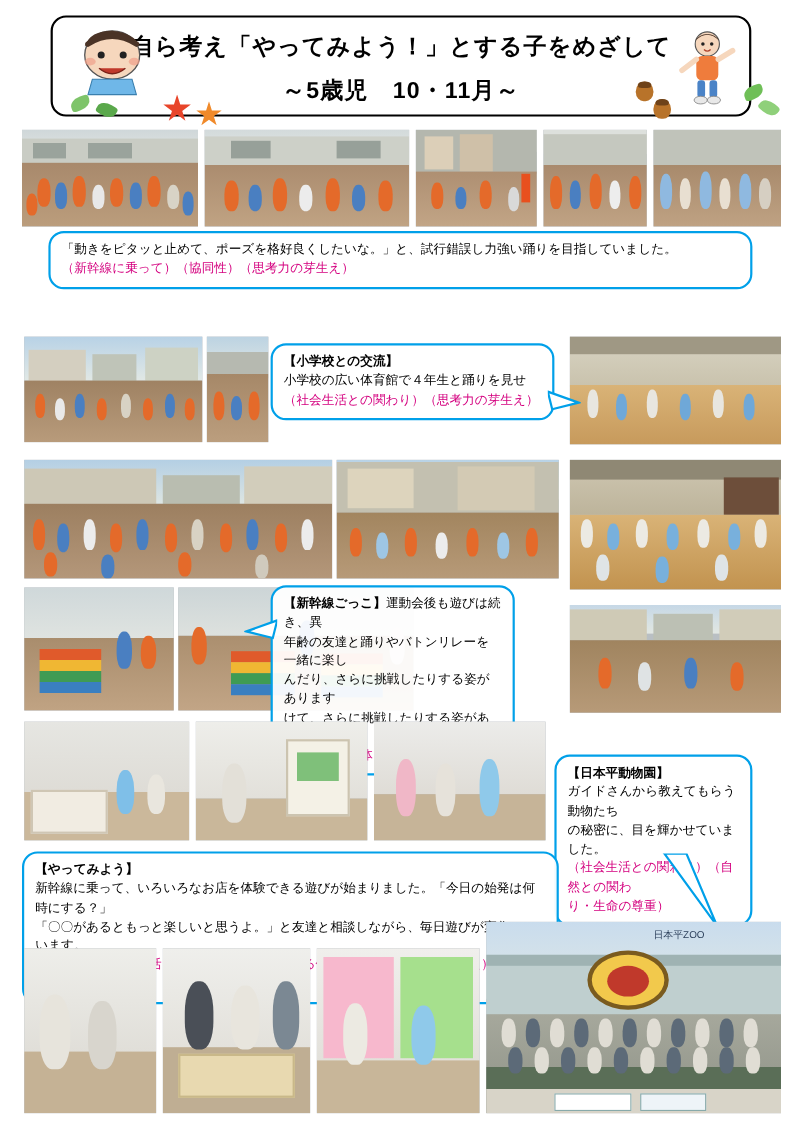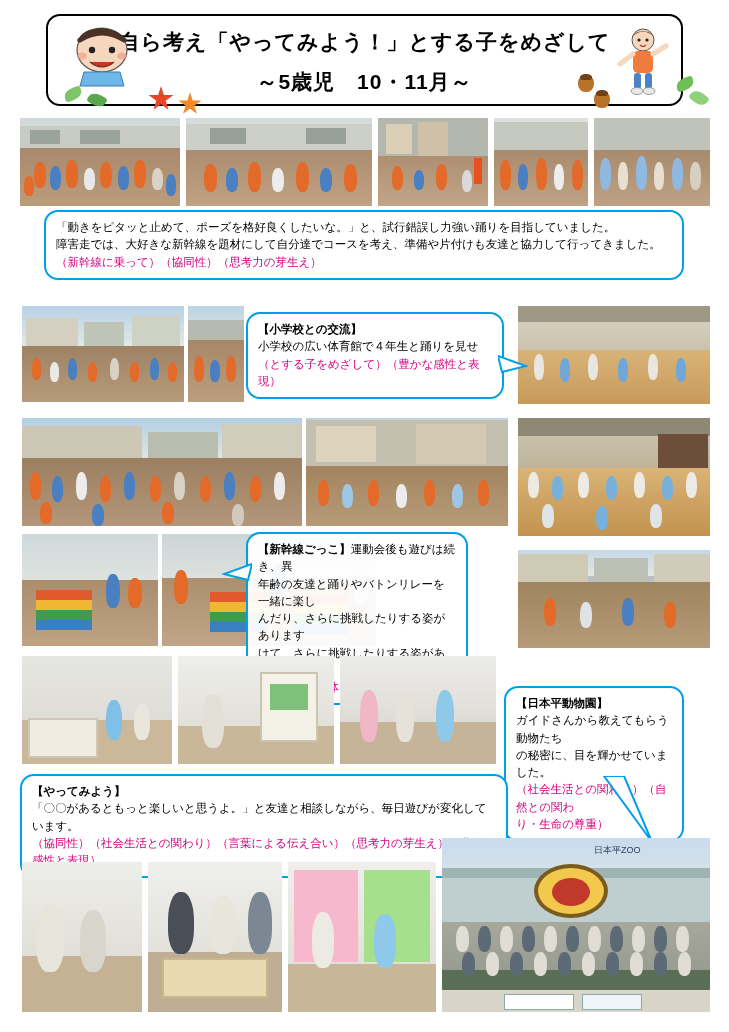--- a/index.html
+++ b/index.html
@@ -220,21 +220,20 @@
   <div class="dot" style="left:6px;top:40px;width:11px;height:32px;background:#8fb9e0"></div>
   <div class="dot" style="left:24px;top:44px;width:10px;height:28px;background:#e8dfd1"></div>
   <div class="dot" style="left:42px;top:38px;width:11px;height:34px;background:#8fb9e0"></div>
   <div class="dot" style="left:60px;top:44px;width:10px;height:28px;background:#e8dfd1"></div>
   <div class="dot" style="left:78px;top:40px;width:11px;height:32px;background:#8fb9e0"></div>
   <div class="dot" style="left:96px;top:44px;width:11px;height:28px;background:#d6cfc2"></div>
 </div>
 
 <div class="balloon b-run">
   <div>「動きをピタッと止めて、ポーズを格好良くしたいな。」と、試行錯誤し力強い踊りを目指していました。</div>
-  <div>障害走では、大好きな新幹線を題材にして自分達でコースを考え、準備や片付けも友達と協力して行ってきました。</div>
   <div class="tag">（新幹線に乗って）（協同性）（思考力の芽生え）</div>
 </div>
 
 <div class="photo" style="left:188px; top:306px; width:56px; height:96px;">
   <div class="sky" style="height:34px;background:linear-gradient(#bcd3e2,#dfe6e4)"></div>
   <div class="bld" style="left:0;top:14px;width:56px;height:24px;background:#b6b9b0"></div>
   <div class="gnd" style="height:62px;background:linear-gradient(#a68868,#bb9e7e)"></div>
   <div class="dot" style="left:6px;top:50px;width:10px;height:26px;background:#e46a2a"></div>
   <div class="dot" style="left:22px;top:54px;width:10px;height:22px;background:#4a7fc1"></div>
   <div class="dot" style="left:38px;top:50px;width:10px;height:26px;background:#e46a2a"></div>
@@ -265,21 +264,21 @@
   <div class="dot" style="left:42px;top:52px;width:10px;height:24px;background:#6fa8d8"></div>
   <div class="dot" style="left:70px;top:48px;width:10px;height:26px;background:#e8e6df"></div>
   <div class="dot" style="left:100px;top:52px;width:10px;height:24px;background:#6fa8d8"></div>
   <div class="dot" style="left:130px;top:48px;width:10px;height:26px;background:#e8e6df"></div>
   <div class="dot" style="left:158px;top:52px;width:10px;height:24px;background:#6fa8d8"></div>
 </div>
 
 <div class="balloon b-school">
   <div class="hdr">【小学校との交流】</div>
   <div>小学校の広い体育館で４年生と踊りを見せ</div>
-  <div class="tag">（とする子をめざして）（豊かな感性と表現）</div>
+  <div class="tag">（社会生活との関わり）（思考力の芽生え）</div>
 </div>
 <svg class="tail" style="left:498px; top:352px;" width="30" height="26" viewBox="0 0 30 26">
   <path d="M0 4 L28 14 L4 20 Z" fill="#ffffff" stroke="#00a0e9" stroke-width="2"></path>
 </svg>
 
 <div class="photo" style="left:22px; top:418px; width:280px; height:108px;">
   <div class="sky" style="height:40px;background:linear-gradient(#b4cfe4,#dde5e2)"></div>
   <div class="bld" style="left:0;top:8px;width:120px;height:34px;background:#cdc8b6"></div>
   <div class="bld" style="left:126px;top:14px;width:70px;height:28px;background:#b9bdb0"></div>
   <div class="bld" style="left:200px;top:6px;width:80px;height:36px;background:#d2cdbb"></div>
@@ -413,20 +412,21 @@
   <div>の秘密に、目を輝かせていました。</div>
   <div class="tag">（社会生活との関わり）（自然との関わ</div>
   <div class="tag">り・生命の尊重）</div>
 </div>
 <svg class="tail" style="left:596px; top:776px;" width="60" height="70" viewBox="0 0 60 70">
   <path d="M8 0 L28 0 L56 66 Z" fill="#ffffff" stroke="#00a0e9" stroke-width="2"></path>
 </svg>
 
 <div class="balloon b-train">
   <div class="hdr">【やってみよう】</div>
+  <div>新幹線に乗って、いろいろなお店を体験できる遊びが始まりました。「今日の始発は何時にする？」</div>
   <div>「〇〇があるともっと楽しいと思うよ。」と友達と相談しながら、毎日遊びが変化しています。</div>
   <div class="tag">（協同性）（社会生活との関わり）（言葉による伝え合い）（思考力の芽生え）（豊かな感性と表現）</div>
 </div>
 
 <div class="photo" style="left:22px; top:862px; width:120px; height:150px;">
   <div class="sky" style="height:96px;background:linear-gradient(#eeeeea,#e0ded8)"></div>
   <div class="gnd" style="height:56px;background:#c5b295"></div>
   <div class="dot" style="left:14px;top:42px;width:28px;height:68px;background:#e7e4dc"></div>
   <div class="dot" style="left:58px;top:48px;width:26px;height:62px;background:#d8d5cd"></div>
 </div>

